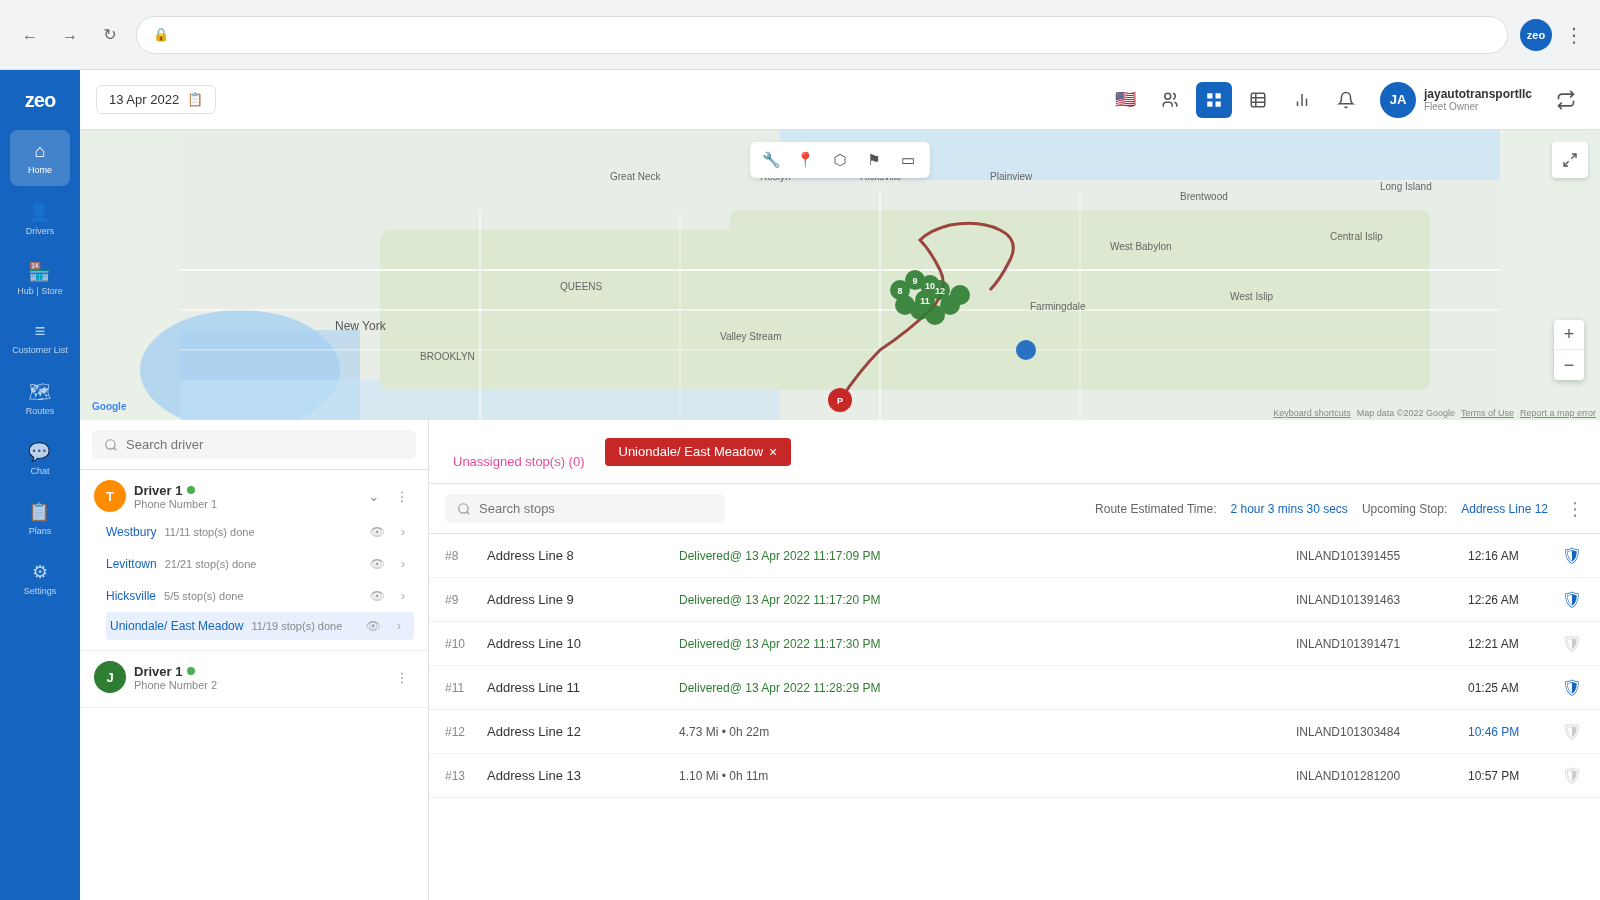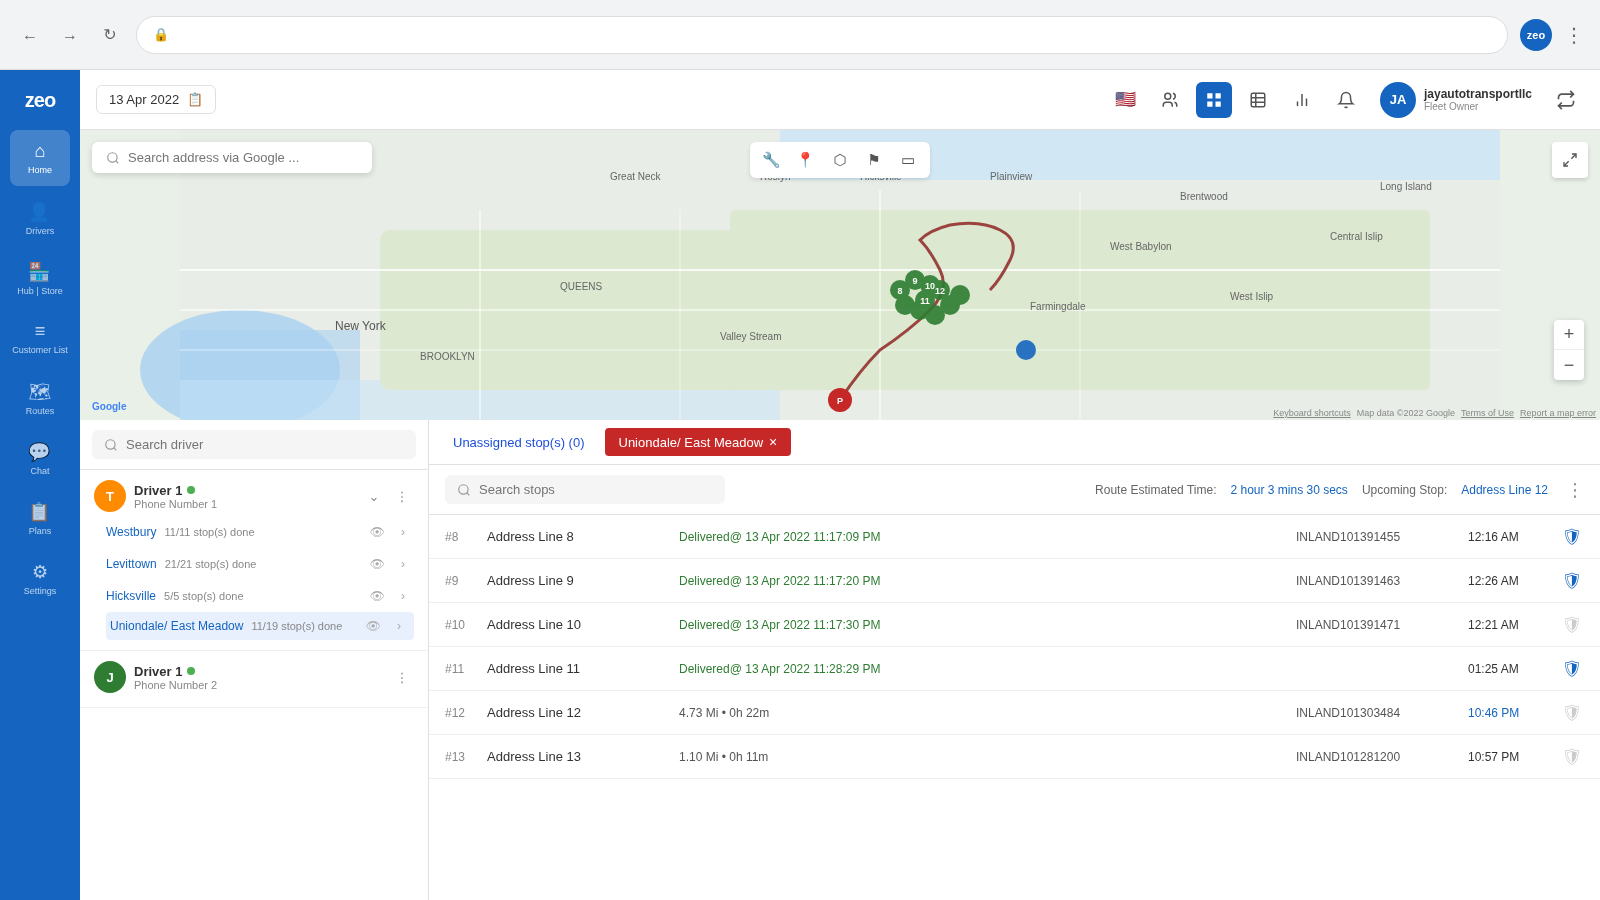--- a/index.html
+++ b/index.html
@@ -89,21 +89,21 @@
     .route-item { display: flex; align-items: center; gap: 8px; padding: 5px 0; cursor: pointer; }
     .route-name { font-size: 12px; color: #1565c0; font-weight: 500; }
     .route-name.active { color: #1565c0; }
     .route-stops { font-size: 11px; color: #888; }
     .route-actions { display: flex; gap: 4px; margin-left: auto; }
     .route-action-btn { width: 22px; height: 22px; display: flex; align-items: center; justify-content: center; color: #aaa; cursor: pointer; font-size: 12px; }
 
     
     .routes-panel { flex: 1; display: flex; flex-direction: column; overflow: hidden; }
     .routes-tabs { display: flex; align-items: center; padding: 8px 12px; border-bottom: 1px solid #e0e0e0; gap: 8px; }
-    .tab-unassigned { font-size: 13px; color: #1d4ed8; padding: 6px 12px; cursor: pointer; }
+    .tab-unassigned { font-size: 13px; color: #ec4899; padding: 6px 12px; cursor: pointer; margin-top: 20px; }
     .tab-active { background: #c62828; color: white; padding: 6px 14px; border-radius: 4px; font-size: 13px; cursor: pointer; display: flex; align-items: center; gap: 6px; }
     .tab-close { cursor: pointer; font-size: 14px; }
     .routes-header { display: flex; align-items: center; padding: 10px 16px; border-bottom: 1px solid #e0e0e0; gap: 12px; }
     .stops-search { flex: 0 0 280px; display: flex; align-items: center; gap: 8px; background: #f5f5f5; border-radius: 6px; padding: 7px 12px; }
     .stops-search input { border: none; background: transparent; outline: none; font-size: 13px; flex: 1; }
     .route-estimate { margin-left: auto; font-size: 12px; color: #666; display: flex; align-items: center; gap: 14px; }
     .route-time-link { color: #1565c0; font-weight: 500; cursor: pointer; text-decoration: none; }
     .upcoming-stop-link { color: #1565c0; cursor: pointer; }
     .stops-table { flex: 1; overflow-y: auto; }
     .stop-row { display: flex; align-items: center; padding: 12px 16px; border-bottom: 1px solid #f0f0f0; gap: 12px; }
@@ -307,27 +307,20 @@
         <text x="430" y="50" fill="#666" font-size="10">Great Neck</text>
         <text x="850" y="180" fill="#666" font-size="10">Farmingdale</text>
         <text x="1050" y="170" fill="#666" font-size="10">West Islip</text>
         <text x="1150" y="110" fill="#666" font-size="10">Central Islip</text>
         <text x="1200" y="60" fill="#666" font-size="10">Long Island</text>
 
         <text x="572" y="420" fill="#666" font-size="10" transform="rotate(-90, 572, 380)">Stream</text>
       </svg>
 
       
-      <div class="map-search-bar">
-        <svg width="14" height="14" viewBox="0 0 24 24" fill="none" stroke="#999" stroke-width="2">
-            <circle cx="11" cy="11" r="8"></circle>
-            <line x1="21" y1="21" x2="16.65" y2="16.65"></line>
-          </svg>
-        <input class="map-search-input" type="text" placeholder="Search address via Google ..." style="">
-      </div>
 
       
       <div class="map-toolbar">
         <div class="map-tool-btn">🔧</div>
         <div class="map-tool-btn">📍</div>
         <div class="map-tool-btn">⬡</div>
         <div class="map-tool-btn">⚑</div>
         <div class="map-tool-btn">▭</div>
       </div>
 

